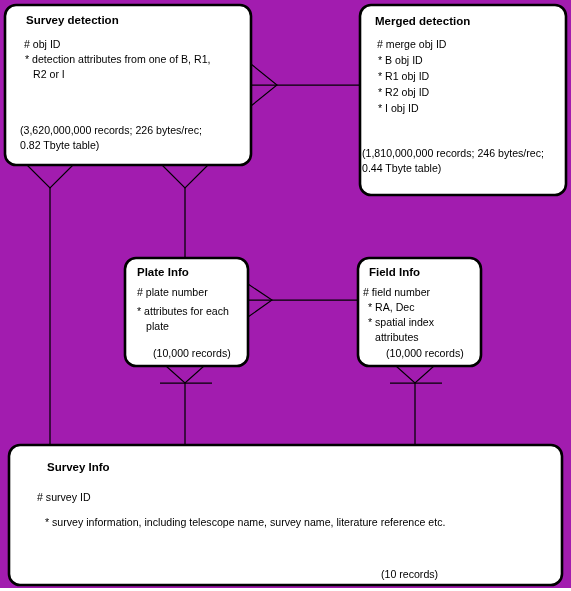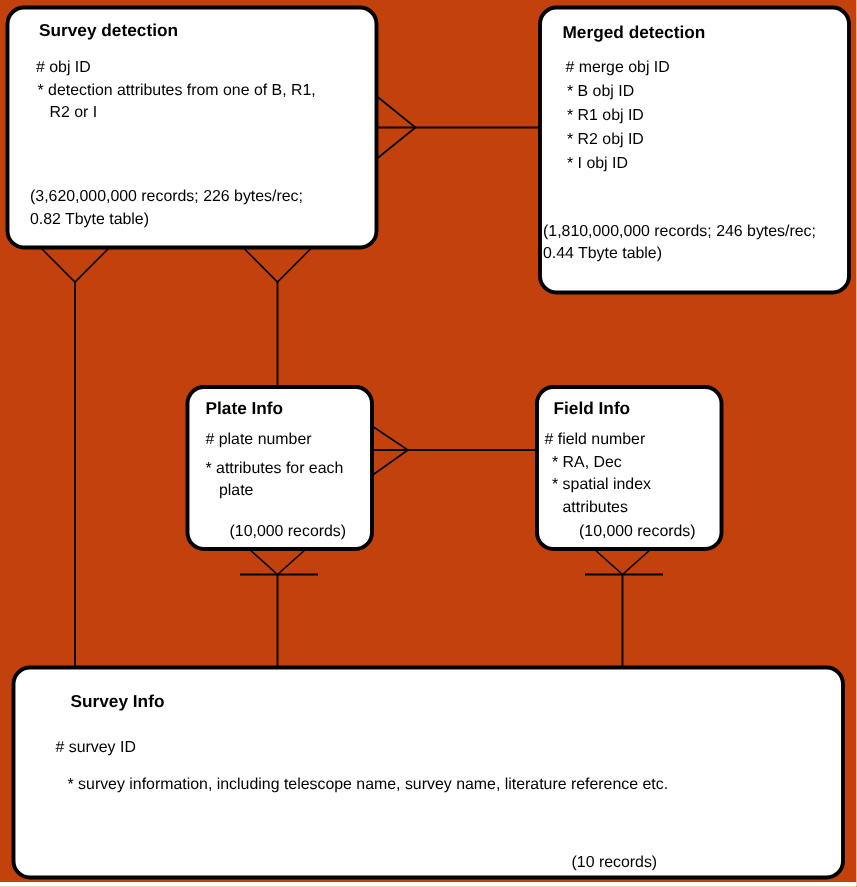--- a/index.html
+++ b/index.html
@@ -10,21 +10,21 @@
   body {
     width: 571px;
     height: 591px;
     font-family: "Liberation Sans", sans-serif;
     overflow: hidden;
   }
   #diagram-root {
     position: relative;
     width: 571px;
     height: 588px;
-    background: #c2410c;
+    background: #a21caf;
   }
   svg#er-svg {
     display: block;
     width: 571px;
     height: 591px;
   }
   .entity-box {
     fill: #ffffff;
     stroke: #000000;
     stroke-width: 2.6;

